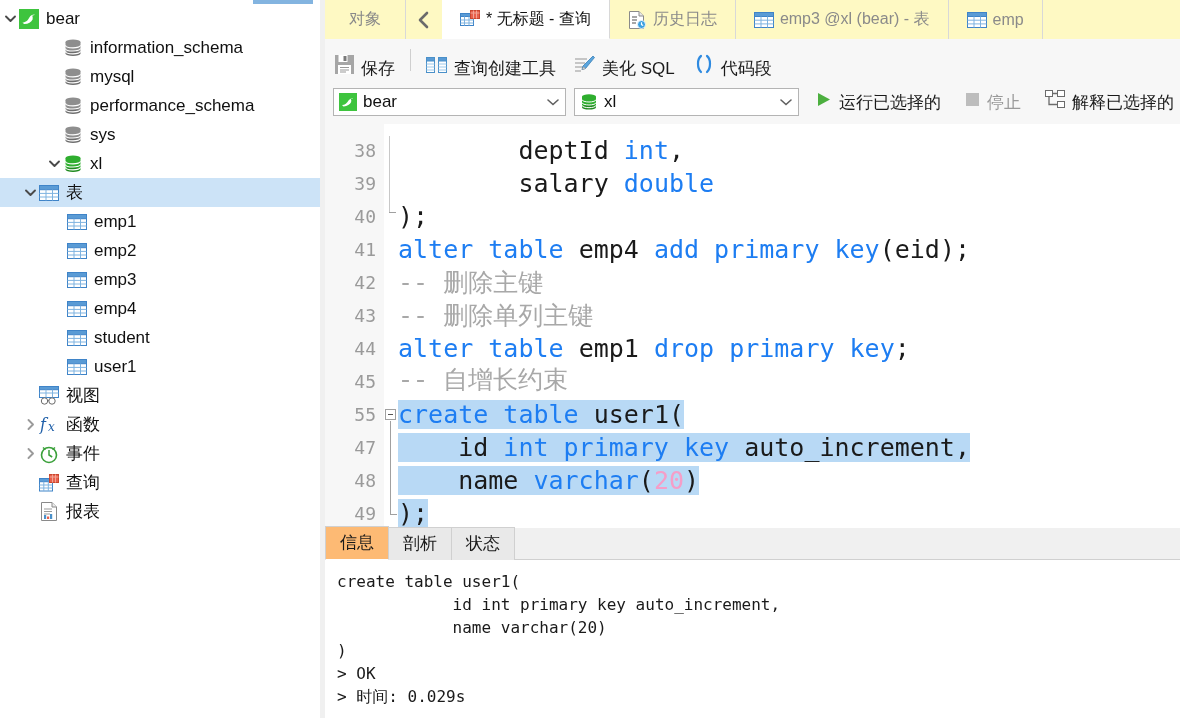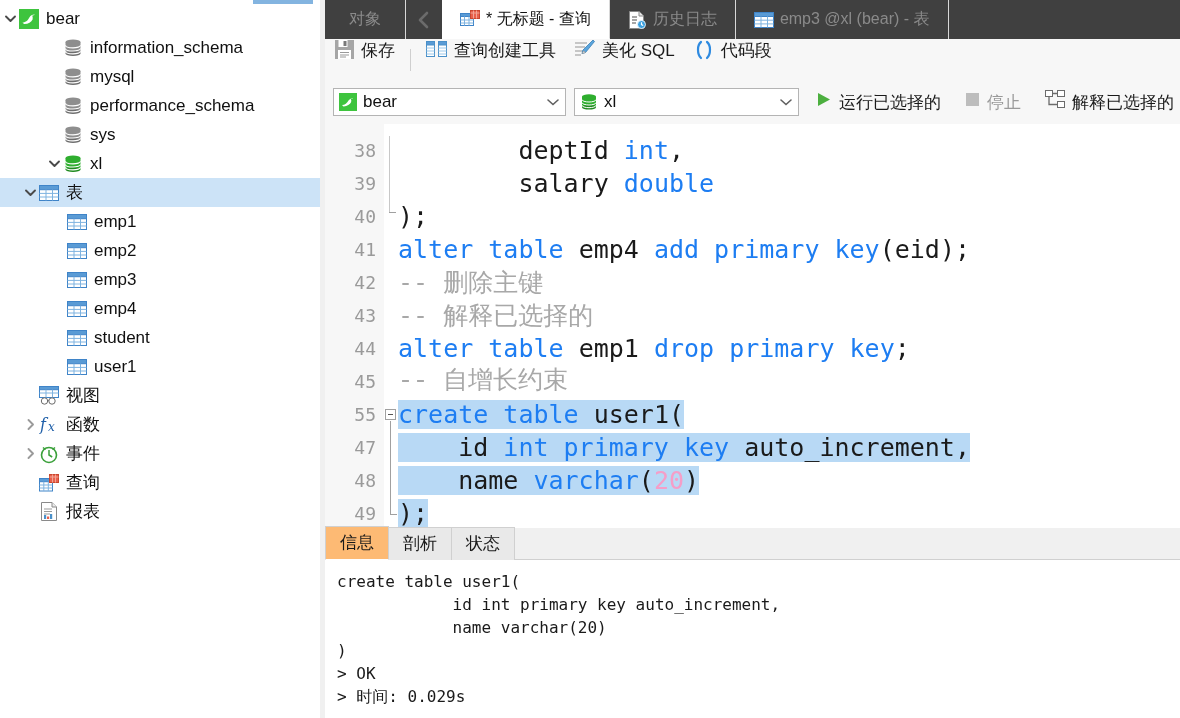--- a/index.html
+++ b/index.html
@@ -26,30 +26,30 @@
   .pad2{padding-left:22px;}
   .pad3{padding-left:50px;}
 
   .sb-divider{position:absolute;left:320px;top:0;width:5px;height:718px;background:#f0f0f0;}
   .sb-vscroll{position:absolute;left:322px;top:3px;width:3px;height:15px;background:#6f6f6f;}
 
   
   .right{position:absolute;left:325px;top:0;width:855px;height:718px;background:#f7f7f7;}
 
   
-  .tabbar{position:absolute;left:0;top:0;width:855px;height:39px;background:#404040;border-bottom:1px solid #dcdcdc;display:flex;align-items:stretch;}
+  .tabbar{position:absolute;left:0;top:0;width:855px;height:39px;background:#fef9c3;border-bottom:1px solid #dcdcdc;display:flex;align-items:stretch;}
   .tabitem{display:flex;align-items:center;gap:6px;padding:0 18px;font-size:16px;color:#8a8a8a;border-right:1px solid #d8d8d8;white-space:nowrap;}
   .tabitem.obj{color:#8a8a8a;padding:0 24px;}
   .tabitem.navback{padding:0 10px;color:#5a5a5a;border-right:none;}
   .tabitem.active{background:#ffffff;color:#111111;border-right:1px solid #d8d8d8;border-bottom:1px solid #ffffff;}
   .tabitem .ti{flex:0 0 auto;display:flex;align-items:center;}
 
   
   .toolbar{position:absolute;left:0;top:39px;width:855px;height:41px;background:#f7f7f7;display:flex;align-items:center;}
-  .tb-btn{display:flex;align-items:flex-start;gap:6px;height:41px;padding:0 9px;font-size:17px;color:#1a1a1a;white-space:nowrap;}
+  .tb-btn{display:flex;align-items:flex-end;gap:6px;height:41px;padding:0 9px;font-size:17px;color:#1a1a1a;white-space:nowrap;}
   .tb-sep{width:1px;height:22px;background:#cfcfcf;margin:0 6px;}
 
   
   .connbar{position:absolute;left:0;top:80px;width:855px;height:44px;background:#f7f7f7;display:flex;align-items:center;padding-left:8px;}
   .combo{position:relative;display:flex;align-items:center;height:28px;background:#ffffff;border:1px solid #b4b4b4;box-sizing:border-box;}
   .combo .cicon{margin:0 6px 0 5px;display:flex;align-items:center;}
   .combo .ctext{font-size:17px;color:#111;flex:1;}
   .combo .carrow{width:24px;display:flex;align-items:center;justify-content:center;}
   .combo.c1{width:233px;}
   .combo.c2{width:225px;margin-left:8px;}
@@ -381,20 +381,30 @@
         <span class="ti">
           <svg width="20" height="18" viewBox="0 0 20 18">
             <rect x="0.5" y="1.5" width="19" height="15" fill="#fff" stroke="#3f84c8"></rect>
             <rect x="0.5" y="1.5" width="19" height="4" fill="#5a9bd5" stroke="#3f84c8"></rect>
             <path d="M7 5.5 V16.5 M13.5 5.5 V16.5 M0.5 9.2 H19.5 M0.5 12.9 H19.5" stroke="#7fb3e0" stroke-width="1"></path>
           </svg>
         </span>
         <span>emp3 @xl (bear) - 表</span>
       </div>
 
+      <div class="tabitem">
+        <span class="ti">
+          <svg width="20" height="18" viewBox="0 0 20 18">
+            <rect x="0.5" y="1.5" width="19" height="15" fill="#fff" stroke="#3f84c8"></rect>
+            <rect x="0.5" y="1.5" width="19" height="4" fill="#5a9bd5" stroke="#3f84c8"></rect>
+            <path d="M7 5.5 V16.5 M13.5 5.5 V16.5 M0.5 9.2 H19.5 M0.5 12.9 H19.5" stroke="#7fb3e0" stroke-width="1"></path>
+          </svg>
+        </span>
+        <span>emp</span>
+      </div>
     </div>
 
     <div class="toolbar">
       <div class="tb-btn">
         <span>
           <svg width="21" height="21" viewBox="0 0 21 21">
             <rect x="1" y="1" width="19" height="19" fill="#a6a6a6"></rect>
             <rect x="4.5" y="1" width="9" height="7" fill="#fff"></rect>
             <rect x="9.5" y="2" width="3" height="5" fill="#7a7a7a"></rect>
             <rect x="4" y="11" width="13" height="9" fill="#fff"></rect>
@@ -523,21 +533,21 @@
           <div class="foldbox" style="left: 1px; top: 285px;"></div>
           <div class="foldstem" style="left: 6px; top: 297px; height: 93px;"></div>
           <div class="foldfoot" style="left: 6px; top: 390px; width: 7px;"></div>
         </div>
       <div class="codearea" id="codearea">
           <div class="cl" style="top: 10px;"><span>        deptId </span><span class="kw">int</span><span>,</span></div>
           <div class="cl" style="top: 43px;"><span>        salary </span><span class="kw">double</span></div>
           <div class="cl" style="top: 76px;"><span>);</span></div>
           <div class="cl" style="top: 109px;"><span class="kw">alter table </span><span>emp4 </span><span class="kw">add primary key</span><span>(eid);</span></div>
           <div class="cl" style="top: 142px;"><span class="cmt">-- 删除主键</span></div>
-          <div class="cl" style="top: 175px;"><span class="cmt">-- 解释已选择的</span></div>
+          <div class="cl" style="top: 175px;"><span class="cmt">-- 删除单列主键</span></div>
           <div class="cl" style="top: 208px;"><span class="kw">alter table </span><span>emp1 </span><span class="kw">drop primary key</span><span>;</span></div>
           <div class="cl" style="top: 241px; font-family: Liberation Mono, monospace;"><span class="cmt">-- 自增长约束</span></div>
           <div class="cl" style="top: 274px;"><span class="kw sel">create table </span><span class="sel">user1(</span></div>
           <div class="cl" style="top: 307px;"><span class="sel">    id </span><span class="kw sel">int primary key </span><span class="sel">auto_increment,</span></div>
           <div class="cl" style="top: 340px;"><span class="sel">    name </span><span class="kw sel">varchar</span><span class="sel">(</span><span class="num sel">20</span><span class="sel">)</span></div>
           <div class="cl" style="top: 373px;"><span class="sel">);</span></div>
         </div>
     </div>
 
     <div class="bottom">

